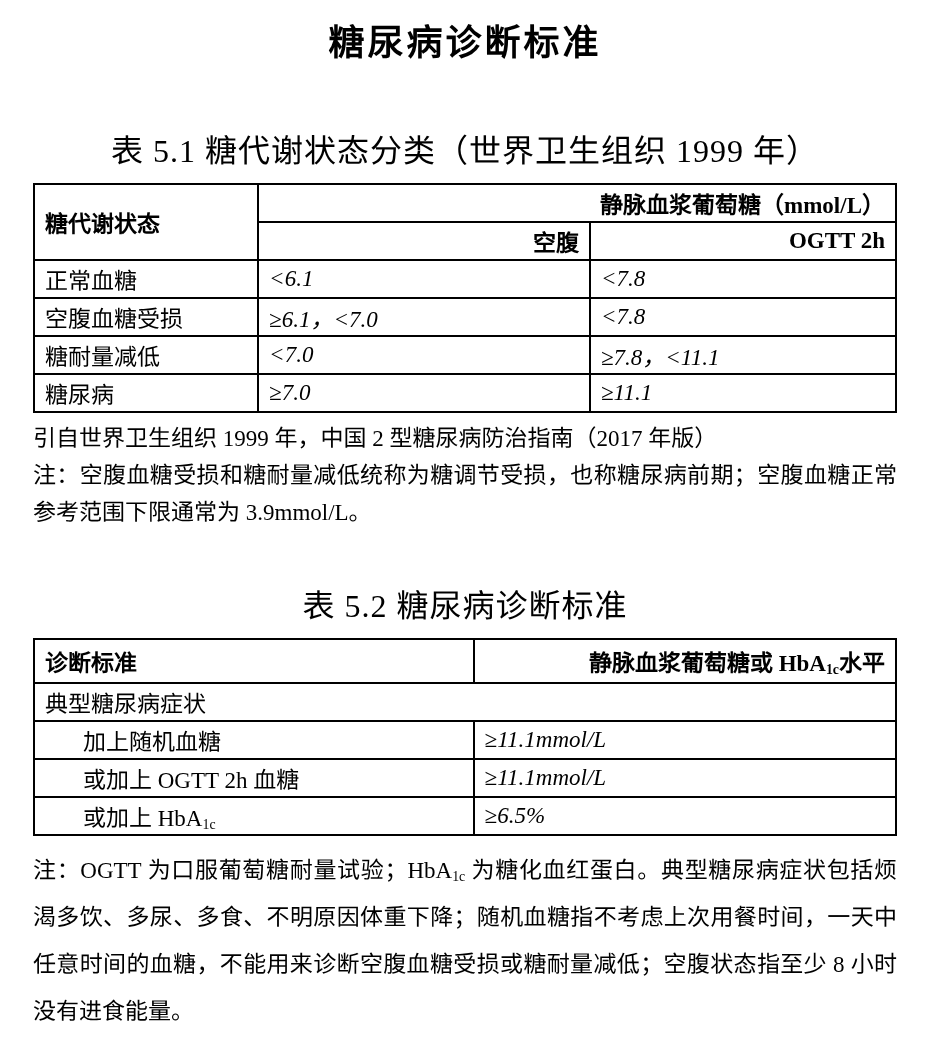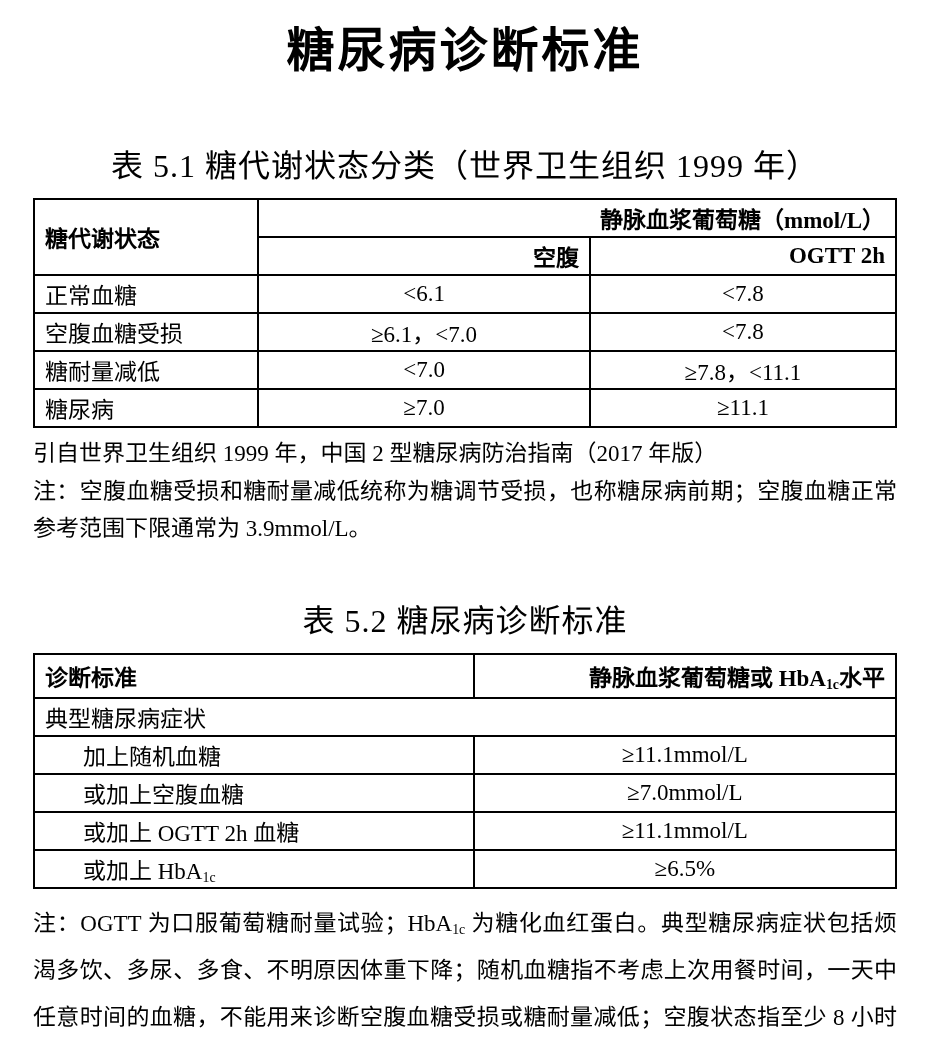--- a/index.html
+++ b/index.html
@@ -7,21 +7,21 @@
   body {
     width: 927px; height: 1042px; overflow: hidden;
     background: #ffffff; color: #000000;
     font-family: "Liberation Serif", "DejaVu Serif", serif;
   }
   .page { padding: 12px 30px 0 33px; }
 
   .title {
     margin: 8px 0 0 0;
     text-align: center;
-    font-size: 48px;
+    font-size: 36px;
     font-weight: 700;
     letter-spacing: 3px;
     line-height: 1.3;
   }
 
   .caption {
     text-align: center;
     font-size: 32px;
     margin: 0 0 12px 0;
     letter-spacing: 1px;
@@ -38,21 +38,21 @@
   th, td {
     border: 2px solid #000000;
     padding: 1px 10px;
     height: 33px;
     vertical-align: middle;
     overflow: hidden;
     white-space: nowrap;
   }
   th { font-weight: 700; text-align: right; }
   .al { text-align: left; }
-  .ac { text-align: center; }
+  .ac { text-align: left; font-style: italic; }
   .t2 th { height: 44px; }
   td.indent { padding-left: 48px; }
 
   .notes { margin-top: 7px; font-size: 23px; line-height: 1.62; }
   .notes p { margin: 0; text-align: justify; }
 
   .note2 {
     margin: 11px 0 0 0;
     font-size: 23px;
     line-height: 2.05;
@@ -126,24 +126,20 @@
         <th><span>静脉血浆葡萄糖或 HbA</span><sub>1c</sub><span>水平</span></th>
       </tr>
       <tr>
         <td colspan="2" class="al">典型糖尿病症状</td>
       </tr>
       <tr>
         <td class="al indent">加上随机血糖</td>
         <td class="ac">≥11.1mmol/L</td>
       </tr>
       <tr>
-        <td class="al indent">或加上空腹血糖</td>
-        <td class="ac">≥7.0mmol/L</td>
-      </tr>
-      <tr>
         <td class="al indent">或加上 OGTT 2h 血糖</td>
         <td class="ac">≥11.1mmol/L</td>
       </tr>
       <tr>
         <td class="al indent"><span>或加上 HbA</span><sub>1c</sub></td>
         <td class="ac">≥6.5%</td>
       </tr>
     </tbody>
   </table>
 

